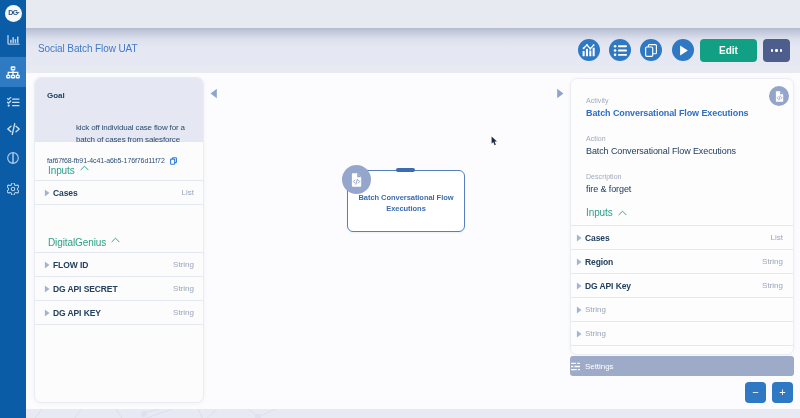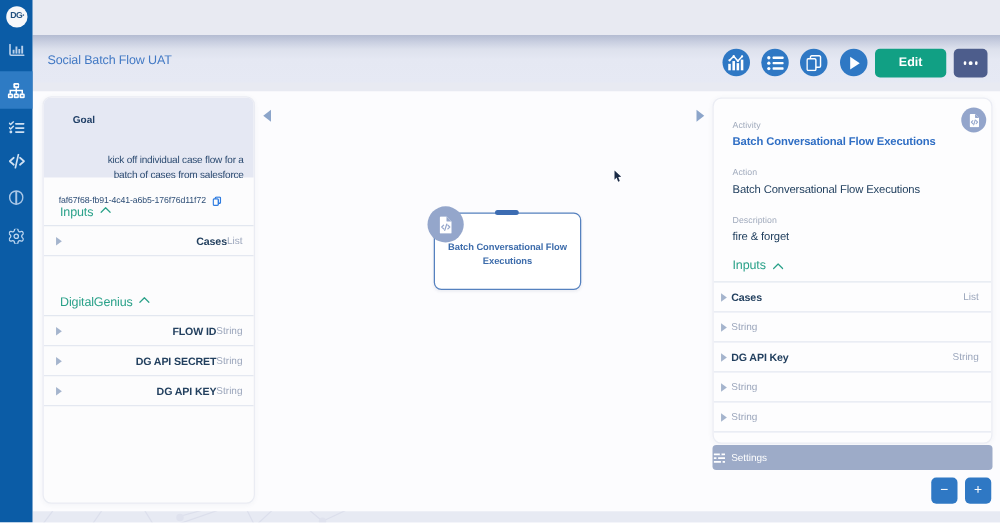--- a/index.html
+++ b/index.html
@@ -32,21 +32,21 @@
   .tb-edit{position:absolute;top:11px;left:674px;width:57px;height:23px;border-radius:4px;background:#11a084;
       display:flex;align-items:center;justify-content:center;color:#fff;font-size:10px;font-weight:600;cursor:pointer;}
   .tb-more{position:absolute;top:11px;left:737px;width:27px;height:23px;border-radius:4px;background:#4d5d8c;
       display:flex;align-items:center;justify-content:center;cursor:pointer;}
   .dots{display:flex;gap:2px;}
   .dots i{width:2.5px;height:2.5px;border-radius:50%;background:#fff;display:block;}
 
   
   .lpanel{position:absolute;left:34px;top:77px;width:170px;height:326px;background:#fcfcfd;
     border:1px solid #eaecf3;border-radius:7px;overflow:hidden;z-index:12;
-    box-shadow:0 1px 4px rgba(60,70,110,.05);text-align:right;}
+    box-shadow:0 1px 4px rgba(60,70,110,.05);}
   .goalbox{background:#e5e8f3;height:64px;padding:12px 8px 0 12px;}
   .goalrow{display:flex;}
   .goal-label{font-size:8px;font-weight:700;color:#203f66;flex:none;padding-top:0.5px;width:29px;}
   .goal-text{font-size:8px;color:#2b4a70;line-height:1.55;letter-spacing:-0.15px;width:130px;margin-top:32px;}
   .uuid-row{display:flex;align-items:center;gap:5px;margin-top:10px;}
   .uuid{font-size:7px;color:#2f4f77;letter-spacing:-0.1px;}
 
   .sect-head{height:39px;padding:23px 12px 0 13px;display:flex;align-items:flex-start;gap:5px;
      border-bottom:1px solid #e2e7f0;}
   .sect-head .t{font-size:10px;color:#2aa189;font-weight:400;letter-spacing:-0.1px;}
@@ -340,20 +340,21 @@
           </span>
           <span class="nm">Cases</span>
           <span class="ty">List</span>
         </div>
         <div class="row">
           <span class="caret">
             <svg width="6" height="8" viewBox="0 0 7 9">
               <path d="M1 0.5v8L6.4 4.5z" fill="#a4b4cd"></path>
             </svg>
           </span>
+          <span class="nm">Region</span>
           <span class="ty">String</span>
         </div>
         <div class="row">
           <span class="caret">
             <svg width="6" height="8" viewBox="0 0 7 9">
               <path d="M1 0.5v8L6.4 4.5z" fill="#a4b4cd"></path>
             </svg>
           </span>
           <span class="nm">DG API Key</span>
           <span class="ty">String</span>

